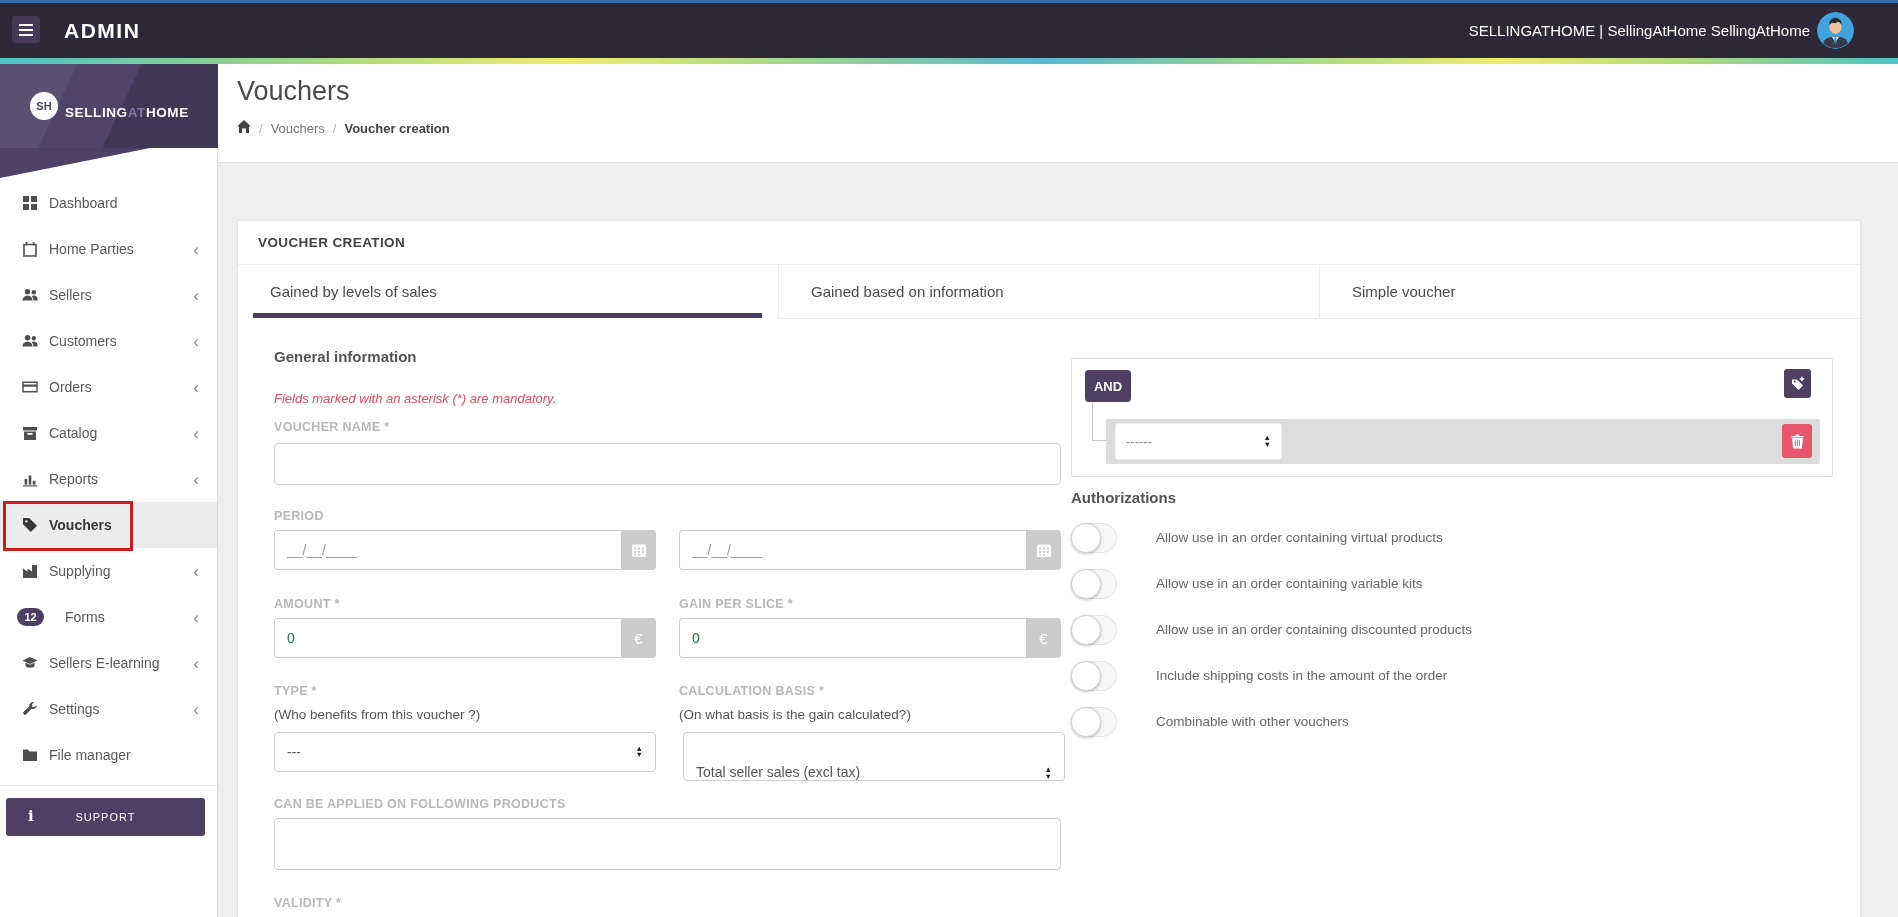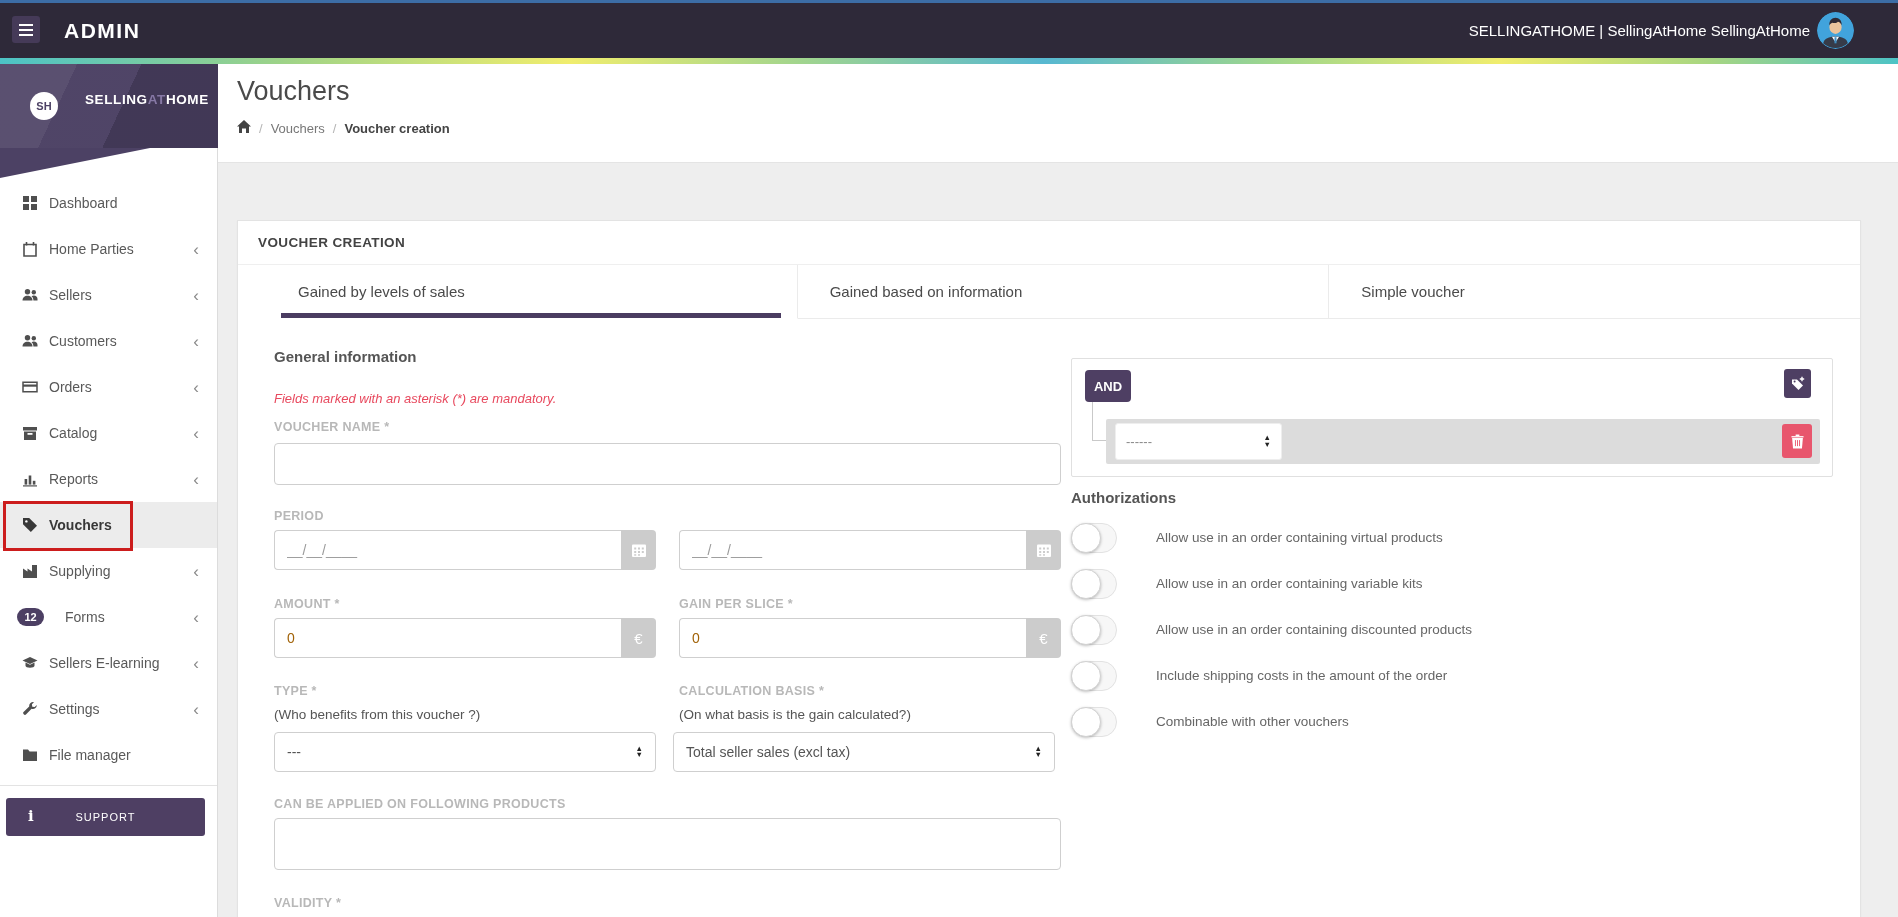--- a/index.html
+++ b/index.html
@@ -23,21 +23,21 @@
   .strip { position:absolute; left:0; top:58px; width:1898px; height:6px;
     background:linear-gradient(90deg,#4cc3c6 0%,#9ed387 15%,#f0ed6e 30%,#a2d58d 42%,#57b8d1 55%,#9ed68c 67%,#f0ed6e 79%,#a8d681 90%,#4cc3c6 100%); }
 
   
   .sidebar { position:absolute; left:0; top:64px; width:218px; height:853px; background:#fff;
     border-right:1px solid #dcdcdc; }
   .banner { position:absolute; left:0; top:0; width:218px; height:84px; background:
     linear-gradient(115deg, rgba(255,255,255,0.08) 0 30%, rgba(255,255,255,0.02) 30% 55%, rgba(0,0,0,0.14) 55% 100%), #4c4164; }
   .banner::after { content:""; position:absolute; left:0; top:84px; width:150px; height:30px;
     background:#4c4164; clip-path:polygon(0 0,100% 0,0 100%); }
-  .logo-row { position:absolute; left:30px; top:28px; display:flex; align-items:flex-start;gap:20px; }
+  .logo-row { position:absolute; left:30px; top:28px; display:flex; align-items:flex-end; }
   .logo-badge { width:28px; height:28px; border-radius:50%; background:#fff; color:#4c4164;
     font-size:11px; font-weight:bold; display:flex; align-items:center; justify-content:center; }
   .logo-text { margin-left:7px; color:#fff; font-size:13.5px; font-weight:bold; letter-spacing:.6px; }
   .logo-text .at { color:#8678a5; }
 
   .menu { position:absolute; left:0; top:116px; width:217px; list-style:none; }
   .menu-item { height:46px; display:flex; align-items:center; padding:0 18px 0 22px; cursor:pointer;
     color:#595959; font-size:14px; position:relative; }
   .menu-item .mi-icon { width:18px; height:16px; color:#4f4f4f; flex:0 0 18px; }
   .menu-item .mi-icon svg { width:16px; height:16px; fill:currentColor; }
@@ -74,29 +74,29 @@
   
   .card { position:absolute; left:19px; top:156px; width:1624px; height:761px; background:#fff;
     border:1px solid #e3e3e3; box-shadow:0 1px 1px rgba(0,0,0,.06); }
   .card-title { position:absolute; left:20px; top:14px; font-size:13.5px; font-weight:bold;
     color:#434343; letter-spacing:.4px; }
   .tabs { position:absolute; left:0; top:43px; width:100%; height:55px; display:flex;
     border-top:1px solid #efefef; }
   .tab { flex:1; position:relative; line-height:54px; font-size:15px; color:#4a4a4a;
     padding-left:32px; border-right:1px solid #ebebeb; border-bottom:1px solid #ebebeb; cursor:pointer; background:#fff; }
   .tab:last-child { border-right:none; }
-  .tab.active { border-bottom:1px solid transparent;margin-left:28px; }
+  .tab.active { border-bottom:1px solid transparent; }
   .tab.active::after { content:""; position:absolute; left:15px; right:16px; bottom:0; height:5px; background:#4a3c61; }
 
   
   .section-title { position:absolute; left:36px; top:127px; font-size:15px; font-weight:bold; color:#555; }
   .mandatory-note { position:absolute; left:36px; top:170px; font-size:13px; color:#e8495e;font-style:italic; }
   .f-label { position:absolute; font-size:12.5px; font-weight:bold; color:#b8b8b8; letter-spacing:.3px; }
   .f-hint { position:absolute; font-size:13.5px; color:#555; }
-  .t-input { border:1px solid #cfcfcf; border-radius:4px; font-size:14px; color:#a16207;
+  .t-input { border:1px solid #cfcfcf; border-radius:4px; font-size:14px; color:#15803d;
     padding:0 12px; font-family:"Liberation Sans", sans-serif; outline:none; background:#fff; }
   .input-group { position:absolute; display:flex; }
   .input-group .t-input { flex:1; min-width:0; border-radius:4px 0 0 4px; border-right:none; }
   .addon { width:35px; background:#cccccc; border-radius:0 4px 4px 0; display:flex;
     align-items:center; justify-content:center; color:#fff; font-size:15px; }
   .addon svg { width:16px; height:16px; }
   .t-input::placeholder { color:#9a9a9a; }
   .fake-select { position:absolute; border:1px solid #cfcfcf; border-radius:4px; background:#fff;
     display:flex; align-items:center; padding:0 12px; font-size:14px; color:#555; cursor:pointer; }
   .fake-select .arrows { margin-left:auto; display:flex; flex-direction:column; font-size:7.5px;
@@ -362,21 +362,21 @@
     <div class="f-label" style="left:441px; top:463px;">CALCULATION BASIS *</div>
     <div class="f-hint" style="left:36px; top:486px;">(Who benefits from this voucher ?)</div>
     <div class="f-hint" style="left:441px; top:486px;">(On what basis is the gain calculated?)</div>
     <div class="fake-select" style="left:36px; top:511px; width:382px; height:40px;">
       <span>---</span>
       <span class="arrows">
           <span>▲</span>
           <span>▼</span>
         </span>
     </div>
-    <div class="fake-select" style="left:435px; top:511px; width:382px; height:40px;">
+    <div class="fake-select" style="left:445px; top:511px; width:382px; height:49px;align-items:flex-end;">
       <span>Total seller sales (excl tax)</span>
       <span class="arrows">
           <span>▲</span>
           <span>▼</span>
         </span>
     </div>
 
     <div class="f-label" style="left:36px; top:576px;">CAN BE APPLIED ON FOLLOWING PRODUCTS</div>
     <input class="t-input abs" style="left: 36px; top: 597px; width: 787px; height: 52px;">
 

